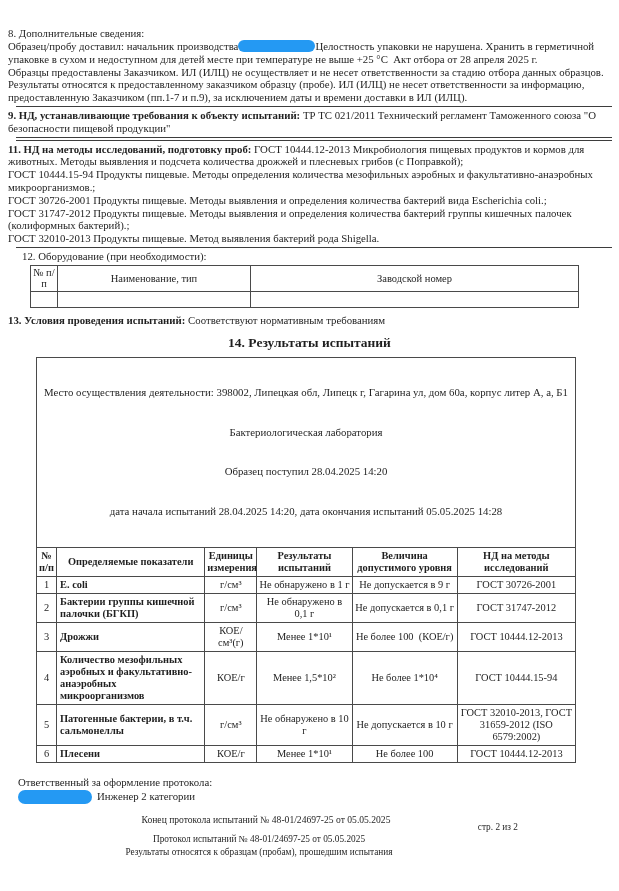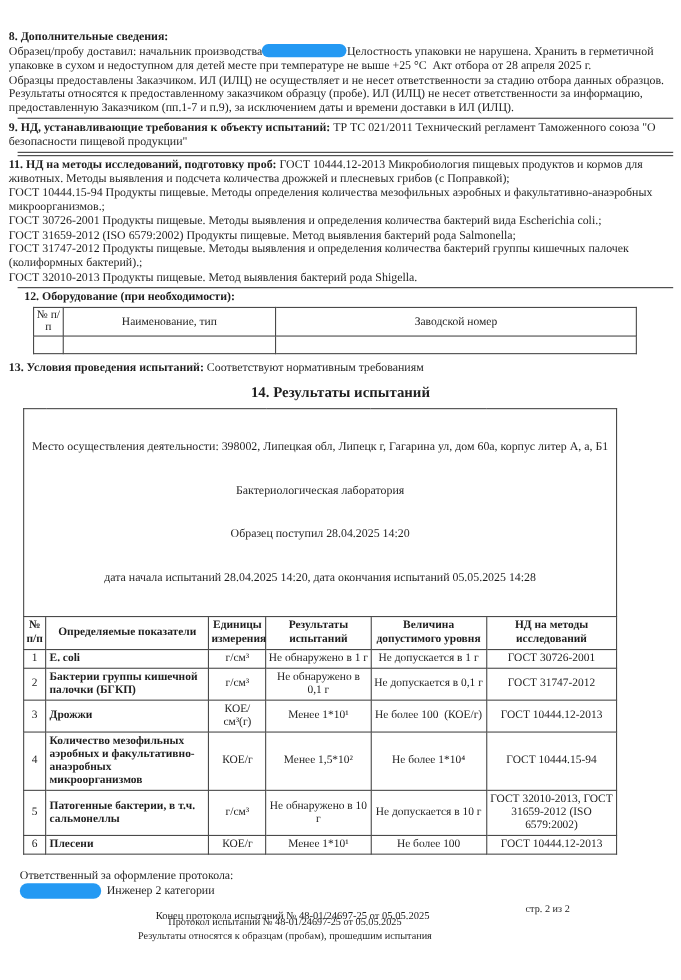--- a/index.html
+++ b/index.html
@@ -5,38 +5,38 @@
   html,body{margin:0;padding:0;}
   body{
     width:619px;height:891px;
     background:#ffffff;
     font-family:"Liberation Serif", serif;
     color:#1f1f1f;
     position:relative;
     overflow:hidden;
   }
   .page{padding:27px 8px 0 8px;}
-  .sec-title{font-weight:bold;font-size:10.8px;line-height:13px;}
+  .sec-title{font-weight:normal;font-size:10.8px;line-height:13px;}
   .sec-body{font-size:10.8px;line-height:12.8px;white-space:pre-wrap;}
   .sec-body b{font-weight:bold;margin-top:24px;}
   .rule{border-top:1.2px solid #3d3d3d;margin:2px 0 2px 8px;width:596px;height:0;}
   .redact{display:inline-block;background:#2499f3;border-radius:7px;}
   .redact-1{width:77px;height:12px;vertical-align:-2px;}
   .redact-2{width:74px;height:14px;vertical-align:-4px;margin-right:5px;}
 
   table{border-collapse:collapse;table-layout:fixed;}
   td,th{border:1px solid #4a4a4a;}
 
   .equip{margin:2px 0 5px 22px;width:548px;font-size:10.5px;}
   .equip td{text-align:center;padding:1px 2px;line-height:11.5px;vertical-align:middle;white-space:pre-wrap;}
   .equip .empty td{height:13px;}
 
   .title14{font-size:13.5px;font-weight:bold;text-align:center;margin:8px 0 6px 0;}
 
-  .results{margin:0 0 0 13px;width:540px;font-size:10.4px;padding-left:16px;}
+  .results{margin:0 0 0 28px;width:540px;font-size:10.4px;padding-left:16px;}
   .results td,.results th{padding:2px 2px;vertical-align:middle;line-height:12px;text-align:center;white-space:pre-wrap;}
   .results th{font-weight:bold;font-size:10.4px;line-height:12.2px;}
   .results .meta{font-size:10.8px;line-height:13.2px;padding:2px 4px;}
   .results .cell-indicator{text-align:left;padding-left:3px;font-weight:bold;}
   .results .cell-num{padding:2px 1px;}
 
   .sig{margin:12px 0 0 10px;font-size:10.8px;line-height:14px;}
   .endline{width:500px;margin:10px 0 0 8px;text-align:center;font-size:9.6px;}
 
   .bottom{position:absolute;top:821px;left:0;width:518px;text-align:center;font-size:9.3px;line-height:12.3px;}
@@ -56,21 +56,20 @@
 
   <div class="sec-body"><b>9. НД, устанавливающие требования к объекту испытаний:</b><span> ТР ТС 021/2011 Технический регламент Таможенного союза "О безопасности пищевой продукции"</span></div>
   <div class="rule"></div>
 
   <div class="rule"></div>
 
   <div>
     <div class="sec-body"><b>11. НД на методы исследований, подготовку проб:</b><span> ГОСТ 10444.12-2013 Микробиология пищевых продуктов и кормов для животных. Методы выявления и подсчета количества дрожжей и плесневых грибов (с Поправкой);</span></div>
     <div class="sec-body">ГОСТ 10444.15-94 Продукты пищевые. Методы определения количества мезофильных аэробных и факультативно-анаэробных микроорганизмов.;</div>
     <div class="sec-body">ГОСТ 30726-2001 Продукты пищевые. Методы выявления и определения количества бактерий вида Escherichia coli.;</div>
-    <div class="sec-body">ГОСТ 31659-2012 (ISO 6579:2002) Продукты пищевые. Метод выявления бактерий рода Salmonella;</div>
     <div class="sec-body">ГОСТ 31747-2012 Продукты пищевые. Методы выявления и определения количества бактерий группы кишечных палочек (колиформных бактерий).;</div>
     <div class="sec-body">ГОСТ 32010-2013 Продукты пищевые. Метод выявления бактерий рода Shigella.</div>
   </div>
   <div class="rule"></div>
 
   <div class="sec-title" style="margin-left:14px;">12. Оборудование (при необходимости):</div>
   <table class="equip">
     <colgroup>
         <col style="width:27px">
         <col style="width:193px">
@@ -118,21 +117,21 @@
       <th>Единицы измерения</th>
       <th>Результаты испытаний</th>
       <th>Величина допустимого уровня</th>
       <th>НД на методы исследований</th>
     </tr>
     <tr>
       <td class="cell-num">1</td>
       <td class="cell-indicator">E. coli</td>
       <td>г/см³</td>
       <td>Не обнаружено в 1 г</td>
-      <td>Не допускается в 1 г</td>
+      <td>Не допускается в 9 г</td>
       <td>ГОСТ 30726-2001</td>
     </tr>
     <tr>
       <td class="cell-num">2</td>
       <td class="cell-indicator">Бактерии группы кишечной палочки (БГКП)</td>
       <td>г/см³</td>
       <td>Не обнаружено в 0,1 г</td>
       <td>Не допускается в 0,1 г</td>
       <td>ГОСТ 31747-2012</td>
     </tr>

